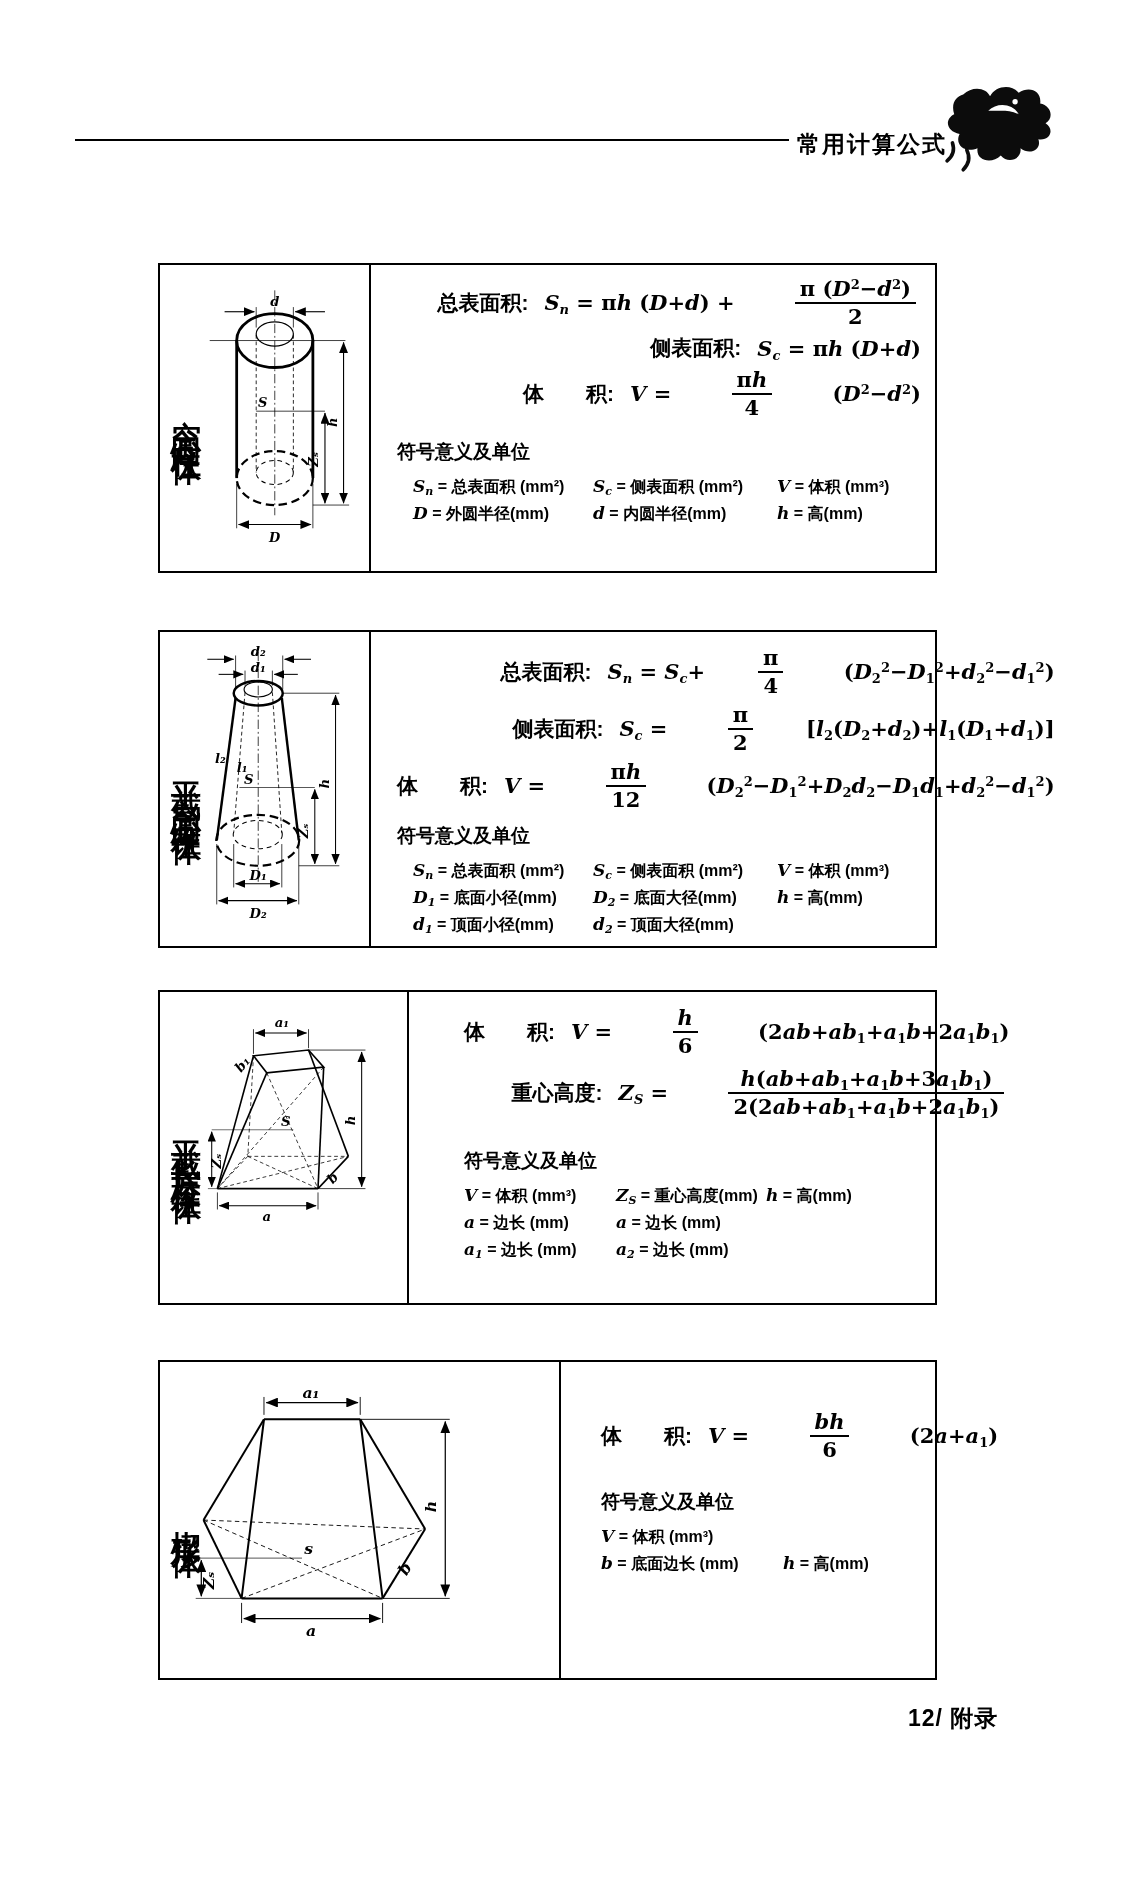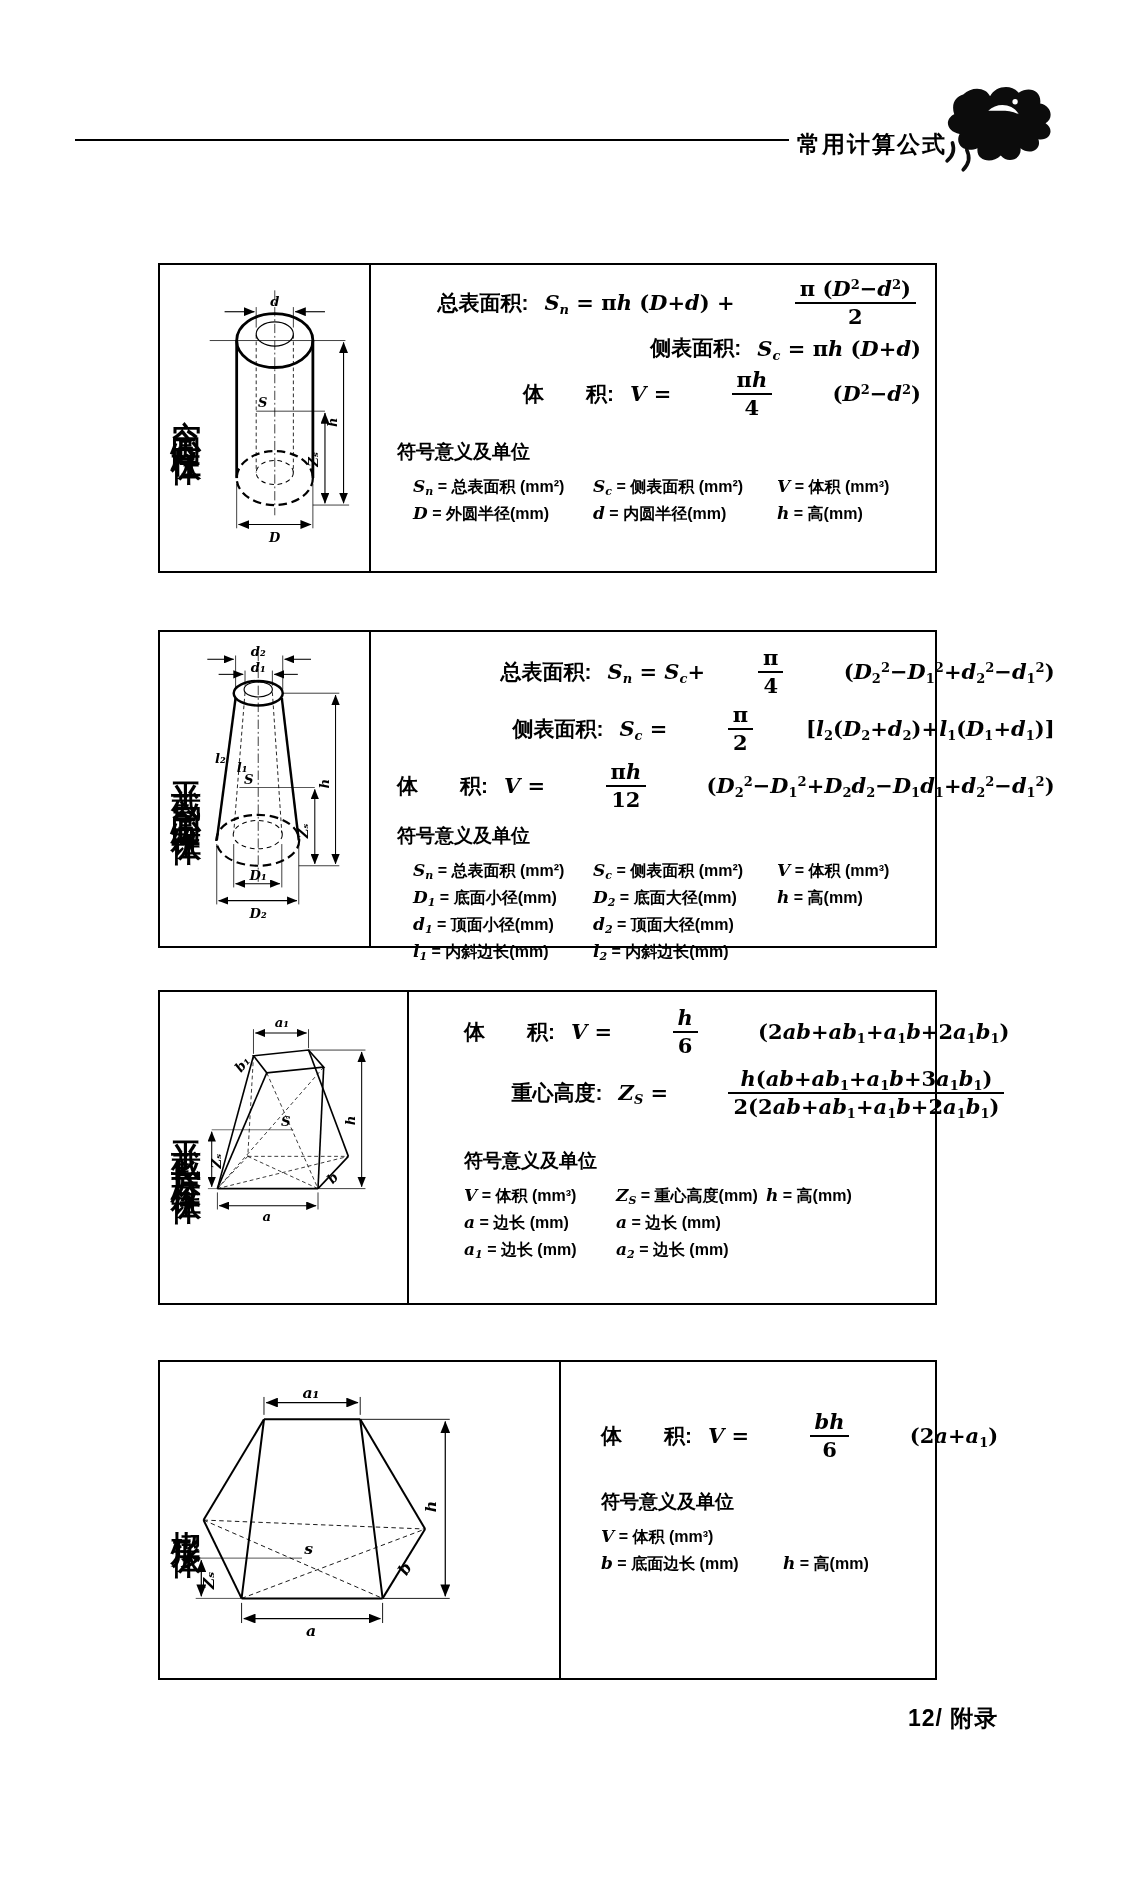--- a/index.html
+++ b/index.html
@@ -236,24 +236,20 @@
           </div>
           <div class="leg-row">
             <span class="leg-cell"><span class="sym"><i>D</i><sub>1</sub></span> <span class="eq-txt">= 底面小径(mm)</span></span>
             <span class="leg-cell"><span class="sym"><i>D</i><sub>2</sub></span> <span class="eq-txt">= 底面大径(mm)</span></span>
             <span class="leg-cell"><span class="sym"><i>h</i></span> <span class="eq-txt">= 高(mm)</span></span>
           </div>
           <div class="leg-row">
             <span class="leg-cell"><span class="sym"><i>d</i><sub>1</sub></span> <span class="eq-txt">= 顶面小径(mm)</span></span>
             <span class="leg-cell"><span class="sym"><i>d</i><sub>2</sub></span> <span class="eq-txt">= 顶面大径(mm)</span></span>
           </div>
-          <div class="leg-row">
-            <span class="leg-cell"><span class="sym"><i>l</i><sub>1</sub></span> <span class="eq-txt">= 内斜边长(mm)</span></span>
-            <span class="leg-cell"><span class="sym"><i>l</i><sub>2</sub></span> <span class="eq-txt">= 内斜边长(mm)</span></span>
-          </div>
         </div>
     </div>
   </div>
 
   <div class="fbox b3">
     <div class="left">
       <div class="vtitle">平截长方棱锥体</div>
       <svg class="diag" width="195" height="242" viewBox="0 0 205 255">
         <defs>
           <marker id="ar3" viewBox="0 0 10 8" markerWidth="10" markerHeight="8" refX="9.5" refY="4" orient="auto-start-reverse">

